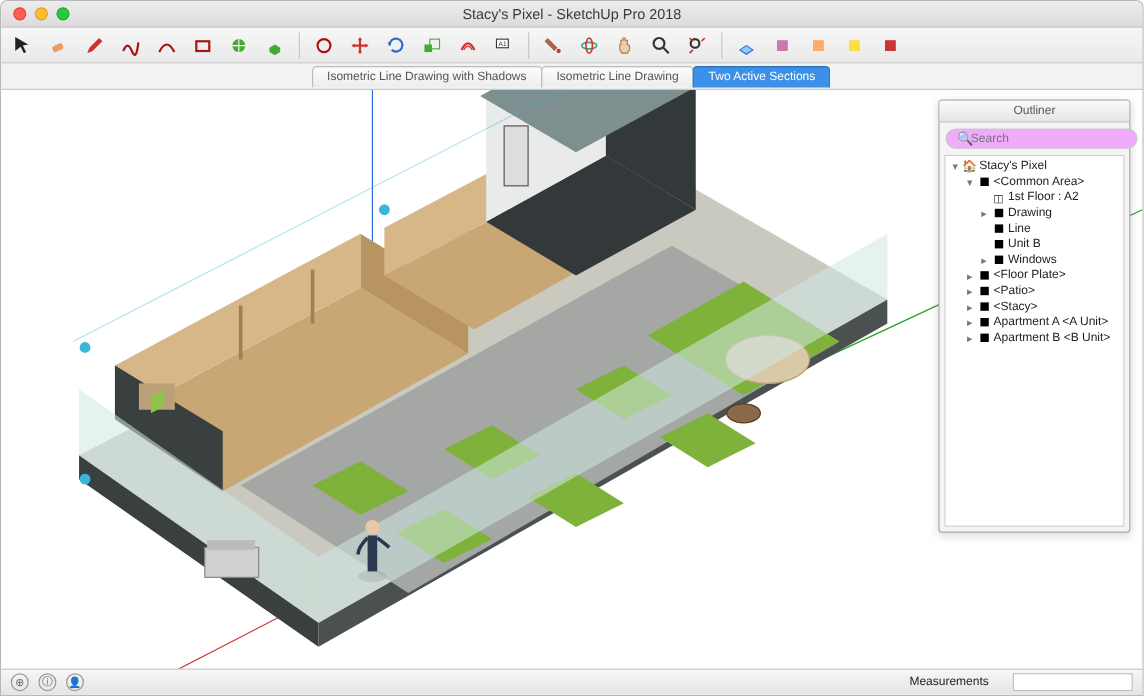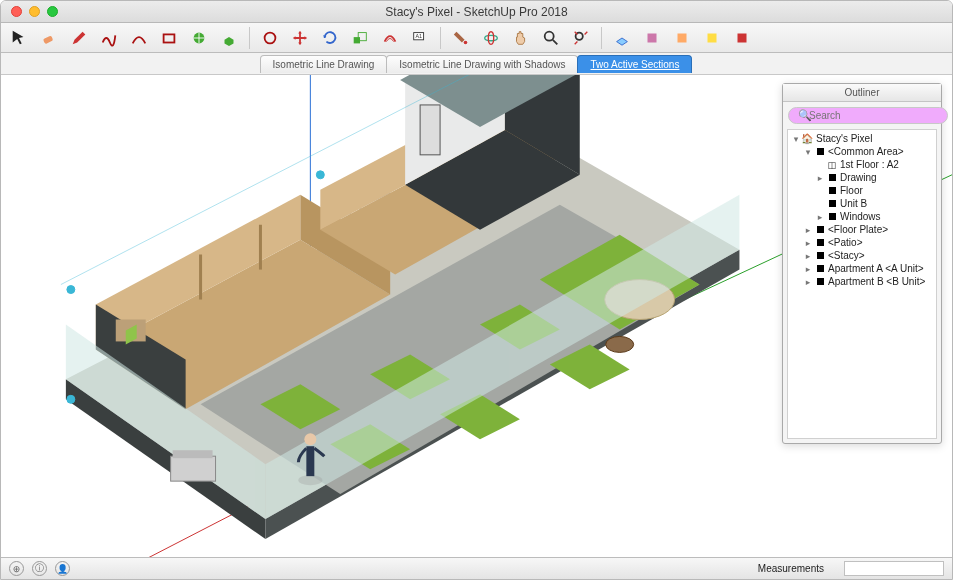--- a/index.html
+++ b/index.html
@@ -40,21 +40,21 @@
 .scenebar {
   height: 22px; background:#f2f2f2; border-bottom:1px solid #c8c8c8;
   display:flex; align-items:center; justify-content:center; gap:0;
 }
 .tab {
   padding:3px 12px; border:1px solid #bcbcbc; border-bottom:none;
   background:linear-gradient(#fdfdfd,#ececec);
   border-radius:4px 4px 0 0; font-size:10px; color:#555;
   margin-left:-1px; cursor:pointer;
 }
-.tab.active { background:#3b90e8; color:#fff; border-color:#2a6fb8;text-decoration:underline; }
+.tab.active { background:#3b90e8; color:#fff; border-color:#2a6fb8; }
 
 .workspace { flex:1; position:relative; background:#fff; overflow:hidden; }
 .canvas { position:absolute; inset:0; }
 
 .outliner {
   position:absolute; right:10px; top:8px; width:160px;
   background:#f4f4f4; border:1px solid #a9a9a9; border-radius:3px;
   box-shadow:0 2px 8px rgba(0,0,0,.15);
 }
 .outliner-title { text-align:center; font-size:10px; padding:3px; background:linear-gradient(#fafafa,#e6e6e6); border-bottom:1px solid #c4c4c4; color:#555; }
@@ -218,22 +218,22 @@
       </svg>
     </div>
   <div class="tool">
       <svg viewBox="0 0 20 20">
         <rect x="5" y="5" width="10" height="10" fill="#c33"></rect>
       </svg>
     </div>
 </div>
 
 <div class="scenebar">
+  <div class="tab">Isometric Line Drawing with Shadows</div>
   <div class="tab">Isometric Line Drawing</div>
-  <div class="tab">Isometric Line Drawing with Shadows</div>
   <div class="tab active">Two Active Sections</div>
 </div>
 
 <div class="workspace">
   <svg class="canvas" viewBox="0 0 953 490">
 
     <line x1="310" y1="400" x2="0" y2="560" stroke="#cc3333" stroke-width="1"></line>
     <line x1="310" y1="400" x2="953" y2="100" stroke="#2aa02a" stroke-width="1"></line>
     <line x1="310" y1="400" x2="310" y2="0" stroke="#2a6fd6" stroke-width="1"></line>
 
@@ -344,21 +344,21 @@
             <span class="ic">
               <span class="sq"></span>
             </span>
             <span>Drawing</span>
           </div>
           <div class="node ind2">
             <span class="tw"></span>
             <span class="ic">
               <span class="sq"></span>
             </span>
-            <span>Floor</span>
+            <span>Line</span>
           </div>
           <div class="node ind2">
             <span class="tw"></span>
             <span class="ic">
               <span class="sq"></span>
             </span>
             <span>Unit B</span>
           </div>
           <div class="node ind2">
             <span class="tw">▸</span>

